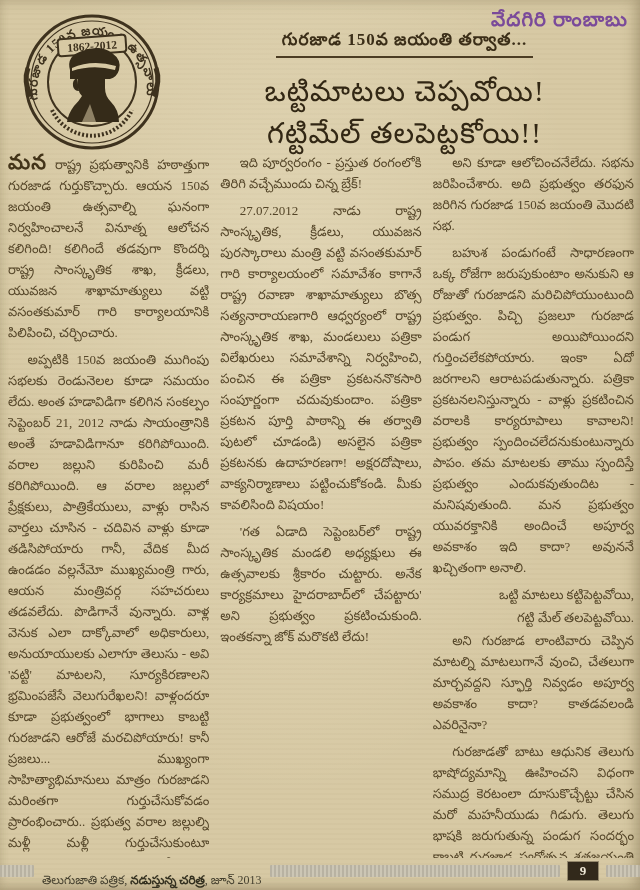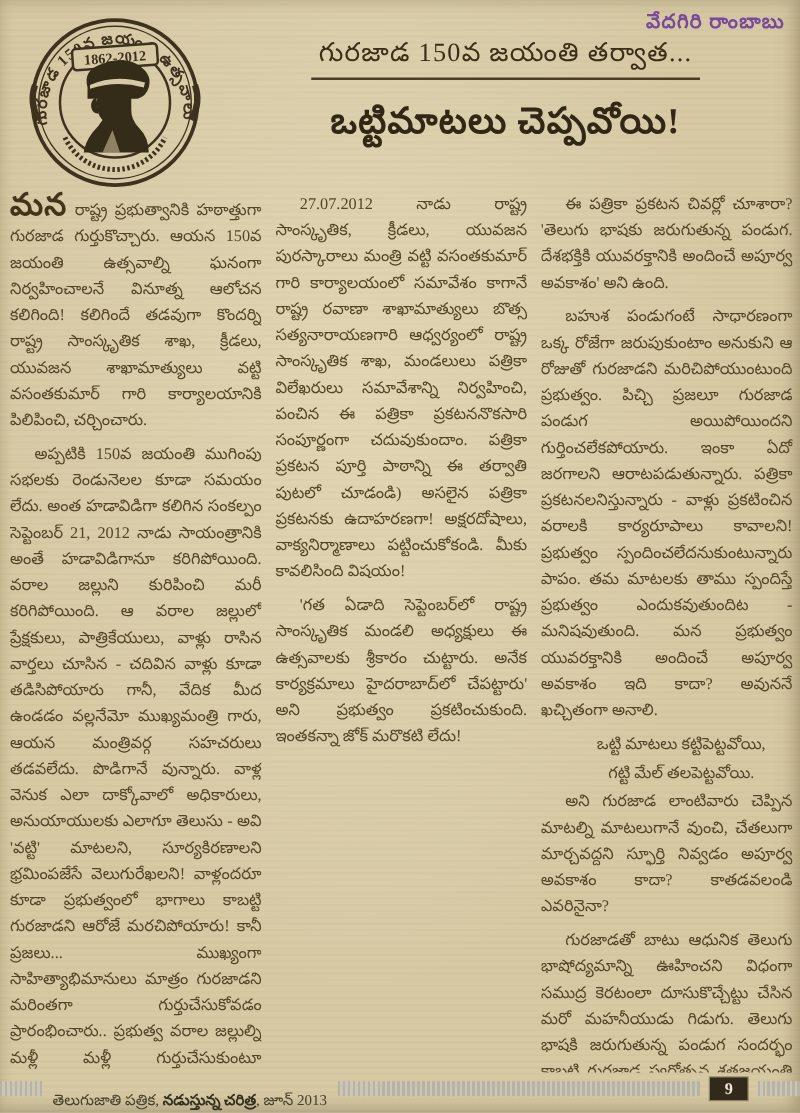--- a/index.html
+++ b/index.html
@@ -12,43 +12,43 @@
       #d7c9a4;
     font-family:"Liberation Serif", serif;
     color:#4b3c23;
     overflow:hidden;
     box-shadow: inset -6px 0 14px rgba(90,75,45,0.25), inset 0 -4px 10px rgba(90,75,45,0.18);
   }
 
   
   .byline{
     position:absolute; top:8px; right:12px;
-    font-size:16px; font-weight:bold;
+    font-size:20px; font-weight:bold;
     color:#7a4a9a;
     letter-spacing:1px;
   }
   .seal{
     position:absolute; top:8px; left:20px;
     width:145px; height:145px;
   }
   .head-block{
     position:absolute; top:30px; left:175px; right:6px;
     text-align:center;
   }
   .kicker{
     display:inline-block;
-    font-size:21px; font-weight:normal;
+    font-size:17px; font-weight:bold;
     color:#3b2e18;
     border-bottom:2px solid #4b3c23;
     padding:0 6px 3px 6px;
     letter-spacing:1px;
   }
   .headline{
     margin-top:12px;
-    font-size:29px; font-weight:bold;
+    font-size:29px; font-weight:normal;
     color:#322714;
     line-height:1.45;
     letter-spacing:1px;
   }
 
   
   .columns{
     position:absolute; top:152px; left:8px; right:6px; bottom:32px;
     display:flex; gap:11px;
     overflow:hidden;
@@ -56,24 +56,24 @@
   .col{
     flex:1 1 0; min-width:0;
     overflow:hidden;
     font-size:13px; line-height:21px;
     text-align:justify;
     color:#544528;
   }
   .col p{margin:0 0 6px 0; text-indent:1.5em;}
   .col p.noindent{text-indent:0;}
   .lead-word{
-    font-size:25px; font-weight:bold; color:#433419;
+    font-size:21px; font-weight:bold; color:#433419;
     line-height:1; letter-spacing:1px;
   }
-  .verse{ text-indent:1.8em !important; text-align:center; margin-bottom:2px !important;}
+  .verse{ text-indent:1.8em !important; text-align:right; margin-bottom:2px !important;}
 
   
   .footer{
     position:absolute; left:0; right:0; bottom:10px;
     height:18px;
     display:flex; align-items:center;
   }
   .stripe{
     height:12px;
     background:repeating-linear-gradient(90deg,#b8b2a2 0 2px,#ccc6b5 2px 4px);
@@ -135,42 +135,44 @@
       </g>
     </svg>
   </div>
 
   <div class="byline">వేదగిరి రాంబాబు</div>
 
   <div class="head-block">
     <span class="kicker">గురజాడ 150వ జయంతి తర్వాత...</span>
     <div class="headline">
       <div>ఒట్టిమాటలు చెప్పవోయి!</div>
+      <div>గట్టిమేల్ తలపెట్టకోయి!!</div>
     </div>
   </div>
 
   <div class="columns">
 
     <div class="col">
       <p class="noindent">
         <span class="lead-word">మన</span>
         <span>రాష్ట్ర ప్రభుత్వానికి హఠాత్తుగా గురజాడ గుర్తుకొచ్చారు. ఆయన 150వ జయంతి ఉత్సవాల్ని ఘనంగా నిర్వహించాలనే వినూత్న ఆలోచన కలిగింది! కలిగిందే తడవుగా కొందర్ని రాష్ట్ర సాంస్కృతిక శాఖ, క్రీడలు, యువజన శాఖామాత్యులు వట్టి వసంతకుమార్ గారి కార్యాలయానికి పిలిపించి, చర్చించారు.</span>
       </p>
       <p>అప్పటికి 150వ జయంతి ముగింపు సభలకు రెండునెలల కూడా సమయం లేదు. అంత హడావిడిగా కలిగిన సంకల్పం సెప్టెంబర్ 21, 2012 నాడు సాయంత్రానికి అంతే హడావిడిగానూ కరిగిపోయింది. వరాల జల్లుని కురిపించి మరీ కరిగిపోయింది. ఆ వరాల జల్లులో ప్రేక్షకులు, పాత్రికేయులు, వాళ్లు రాసిన వార్తలు చూసిన - చదివిన వాళ్లు కూడా తడిసిపోయారు గానీ, వేదిక మీద ఉండడం వల్లనేమో ముఖ్యమంత్రి గారు, ఆయన మంత్రివర్గ సహచరులు తడవలేదు. పొడిగానే వున్నారు. వాళ్ల వెనుక ఎలా దాక్కోవాలో అధికారులు, అనుయాయులకు ఎలాగూ తెలుసు - అవి 'వట్టి' మాటలని, సూర్యకిరణాలని భ్రమింపజేసే వెలుగురేఖలని! వాళ్లందరూ కూడా ప్రభుత్వంలో భాగాలు కాబట్టి గురజాడని ఆరోజే మరచిపోయారు! కానీ ప్రజలు... ముఖ్యంగా సాహిత్యాభిమానులు మాత్రం గురజాడని మరింతగా గుర్తుచేసుకోవడం ప్రారంభించారు.. ప్రభుత్వ వరాల జల్లుల్ని మళ్లీ మళ్లీ గుర్తుచేసుకుంటూ తన్మయులవసాగారు - అక్కడే వచ్చి పడింది అసలు చిక్కు! ఒక మనిషిలో ఎంత కౌశలముందో, ప్రభుత్వానికి అందరూ కలిసినంత కౌశలముంటుందని తెలీని అమాయకులు!!</p>
 
     </div>
 
     <div class="col">
+      <p>ఇది పూర్వరంగం - ప్రస్తుత రంగంలోకి తిరిగి వచ్చేముందు చిన్న బ్రేక్!</p>
       <p>27.07.2012 నాడు రాష్ట్ర సాంస్కృతిక, క్రీడలు, యువజన పురస్కారాలు మంత్రి వట్టి వసంతకుమార్ గారి కార్యాలయంలో సమావేశం కాగానే రాష్ట్ర రవాణా శాఖామాత్యులు బొత్స సత్యనారాయణగారి ఆధ్వర్యంలో రాష్ట్ర సాంస్కృతిక శాఖ, మండలులు పత్రికా విలేఖరులు సమావేశాన్ని నిర్వహించి, పంచిన ఈ పత్రికా ప్రకటననొకసారి సంపూర్ణంగా చదువుకుందాం. పత్రికా ప్రకటన పూర్తి పాఠాన్ని ఈ తర్వాతి పుటలో చూడండి) అసలైన పత్రికా ప్రకటనకు ఉదాహరణగా! అక్షరదోషాలు, వాక్యనిర్మాణాలు పట్టించుకోకండి. మీకు కావలిసింది విషయం!</p>
       <p>'గత ఏడాది సెప్టెంబర్‌లో రాష్ట్ర సాంస్కృతిక మండలి అధ్యక్షులు ఈ ఉత్సవాలకు శ్రీకారం చుట్టారు. అనేక కార్యక్రమాలు హైదరాబాద్‌లో చేపట్టారు' అని ప్రభుత్వం ప్రకటించుకుంది. ఇంతకన్నా జోక్ మరొకటి లేదు!</p>
 
     </div>
 
     <div class="col">
-      <p>ఈ పత్రికా ప్రకటన చివర్లో చూశారా? 'తెలుగు భాషకు జరుగుతున్న పండుగ. దేశభక్తికి యువరక్తానికి అందించే అపూర్వ అవకాశం' అని ఉంది.</p>
+      <p>అని కూడా ఆలోచించనేలేదు. సభను జరిపించేశారు. అది ప్రభుత్వం తరఫున జరిగిన గురజాడ 150వ జయంతి మొదటి సభ.</p>
       <p>బహుశ పండుగంటే సాధారణంగా ఒక్క రోజేగా జరుపుకుంటాం అనుకుని ఆ రోజుతో గురజాడని మరిచిపోయుంటుంది ప్రభుత్వం. పిచ్చి ప్రజలూ గురజాడ పండుగ అయిపోయిందని గుర్తించలేకపోయారు. ఇంకా ఏదో జరగాలని ఆరాటపడుతున్నారు. పత్రికా ప్రకటనలనిస్తున్నారు - వాళ్లు ప్రకటించిన వరాలకి కార్యరూపాలు కావాలని! ప్రభుత్వం స్పందించలేదనుకుంటున్నారు పాపం. తమ మాటలకు తాము స్పందిస్తే ప్రభుత్వం ఎందుకవుతుందిట - మనిషవుతుంది. మన ప్రభుత్వం యువరక్తానికి అందించే అపూర్వ అవకాశం ఇది కాదా? అవుననే ఖచ్చితంగా అనాలి.</p>
       <p class="verse">ఒట్టి మాటలు కట్టిపెట్టవోయి,</p>
       <p class="verse">గట్టి మేల్ తలపెట్టవోయి.</p>
       <p>అని గురజాడ లాంటివారు చెప్పిన మాటల్ని మాటలుగానే వుంచి, చేతలుగా మార్చవద్దని స్ఫూర్తి నివ్వడం అపూర్వ అవకాశం కాదా? కాతడవలండి ఎవరినైనా?</p>
       <p>గురజాడతో బాటు ఆధునిక తెలుగు భాషోద్యమాన్ని ఊహించని విధంగా సముద్ర కెరటంలా దూసుకొచ్చేట్టు చేసిన మరో మహనీయుడు గిడుగు. తెలుగు భాషకి జరుగుతున్న పండుగ సందర్భం కాబట్టి గురజాడ స్వర్ణోత్సవ శతజయంతి పూర్తికాగానే ప్రారంభమయ్యే గిడుగు వారోత్తర శతజయంతినీ పక్కనబెట్టింది ప్రభుత్వం. ఇంతకన్నా సమదృష్టి ఏముంటుంది చెప్పండి - అక్కసుతో ప్రభుత్వాన్ని ఆడిపోసుకోవడం తప్ప!</p>
 
     </div>
 
   </div>
 

